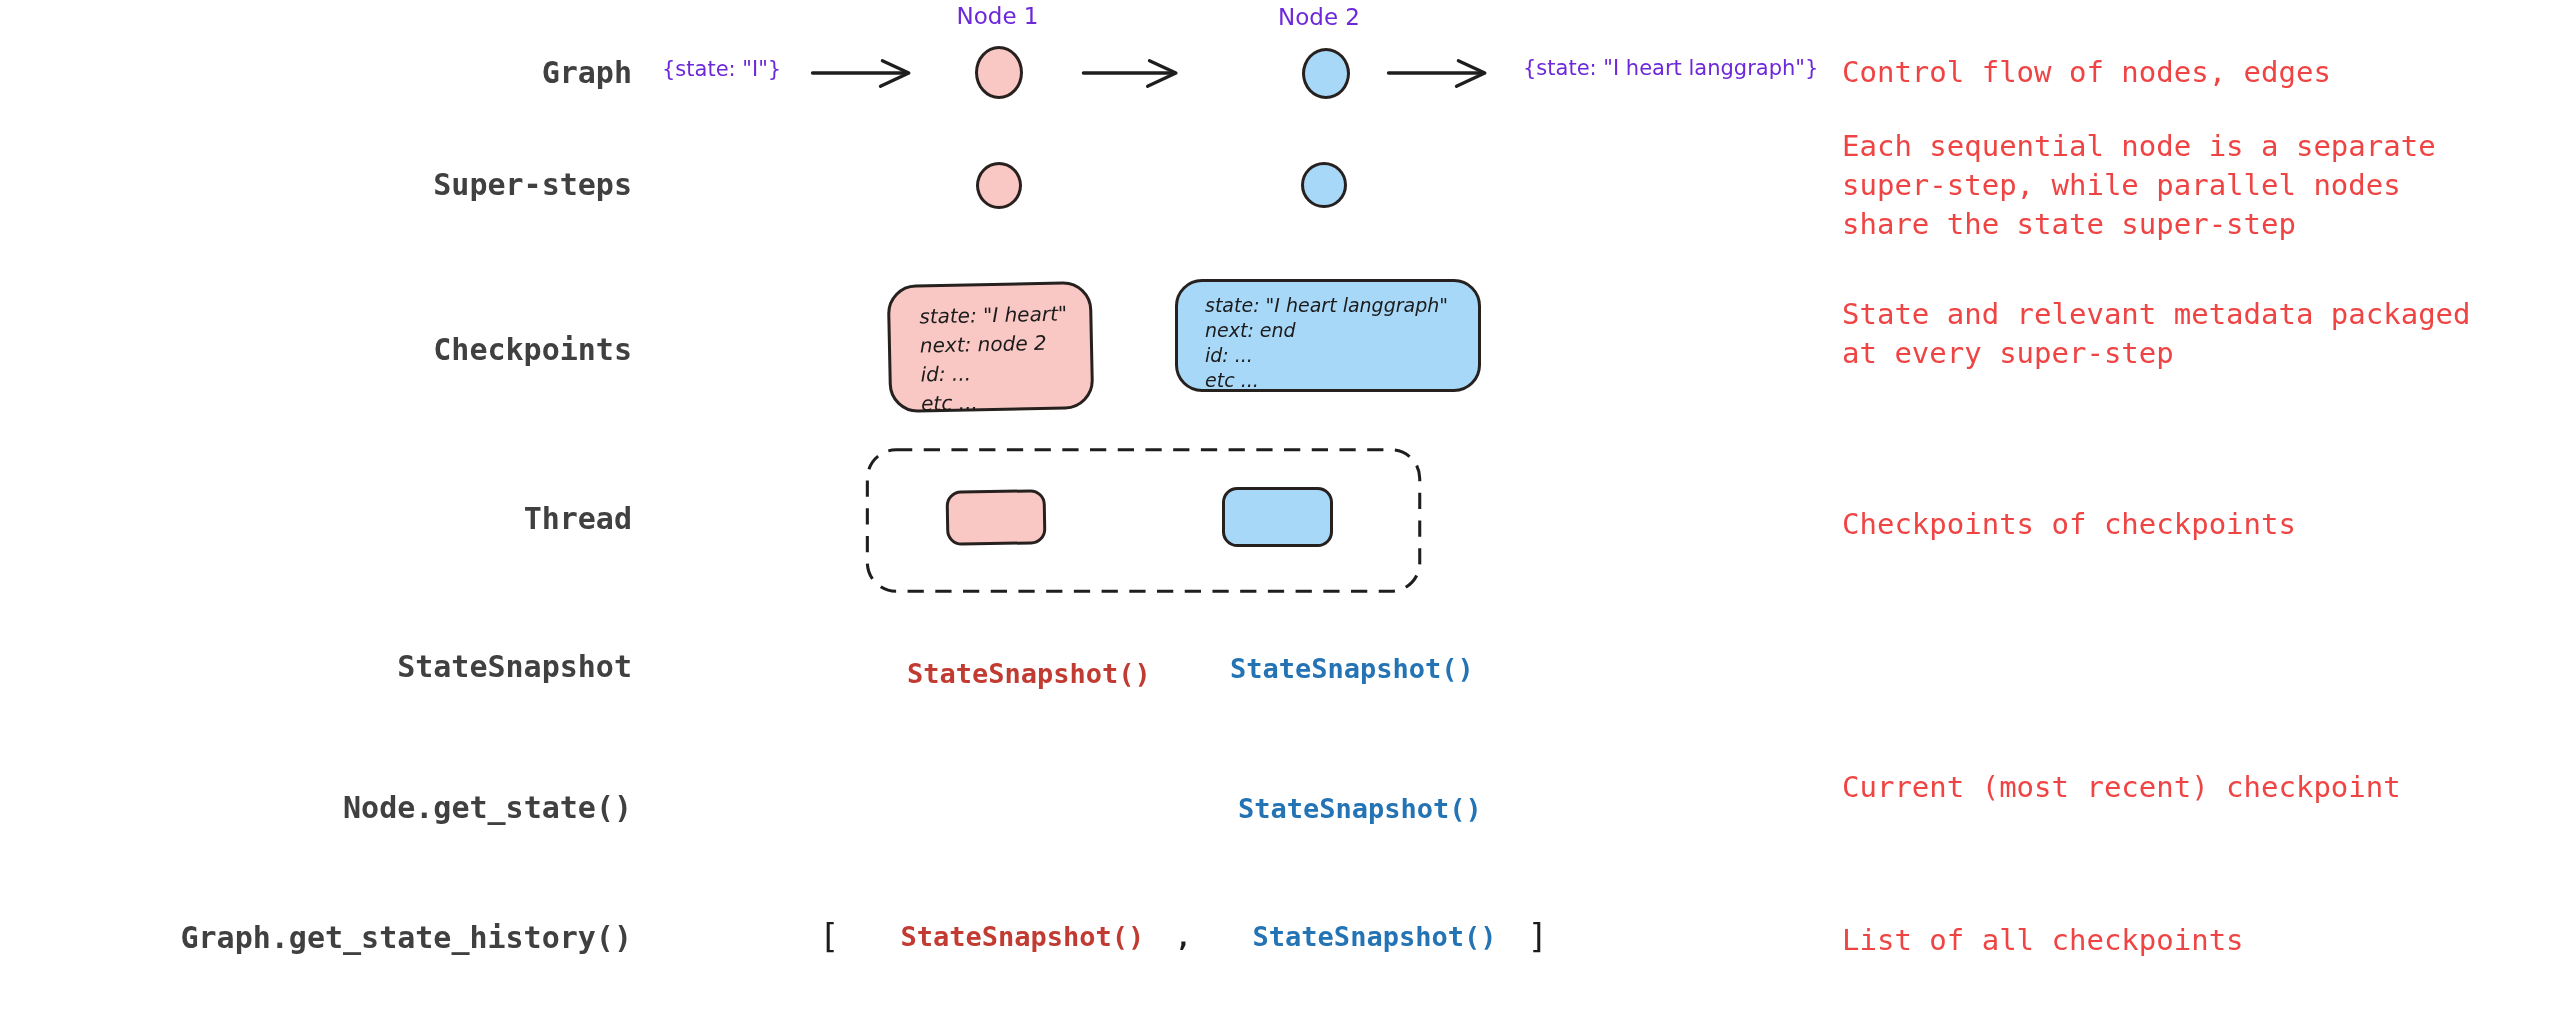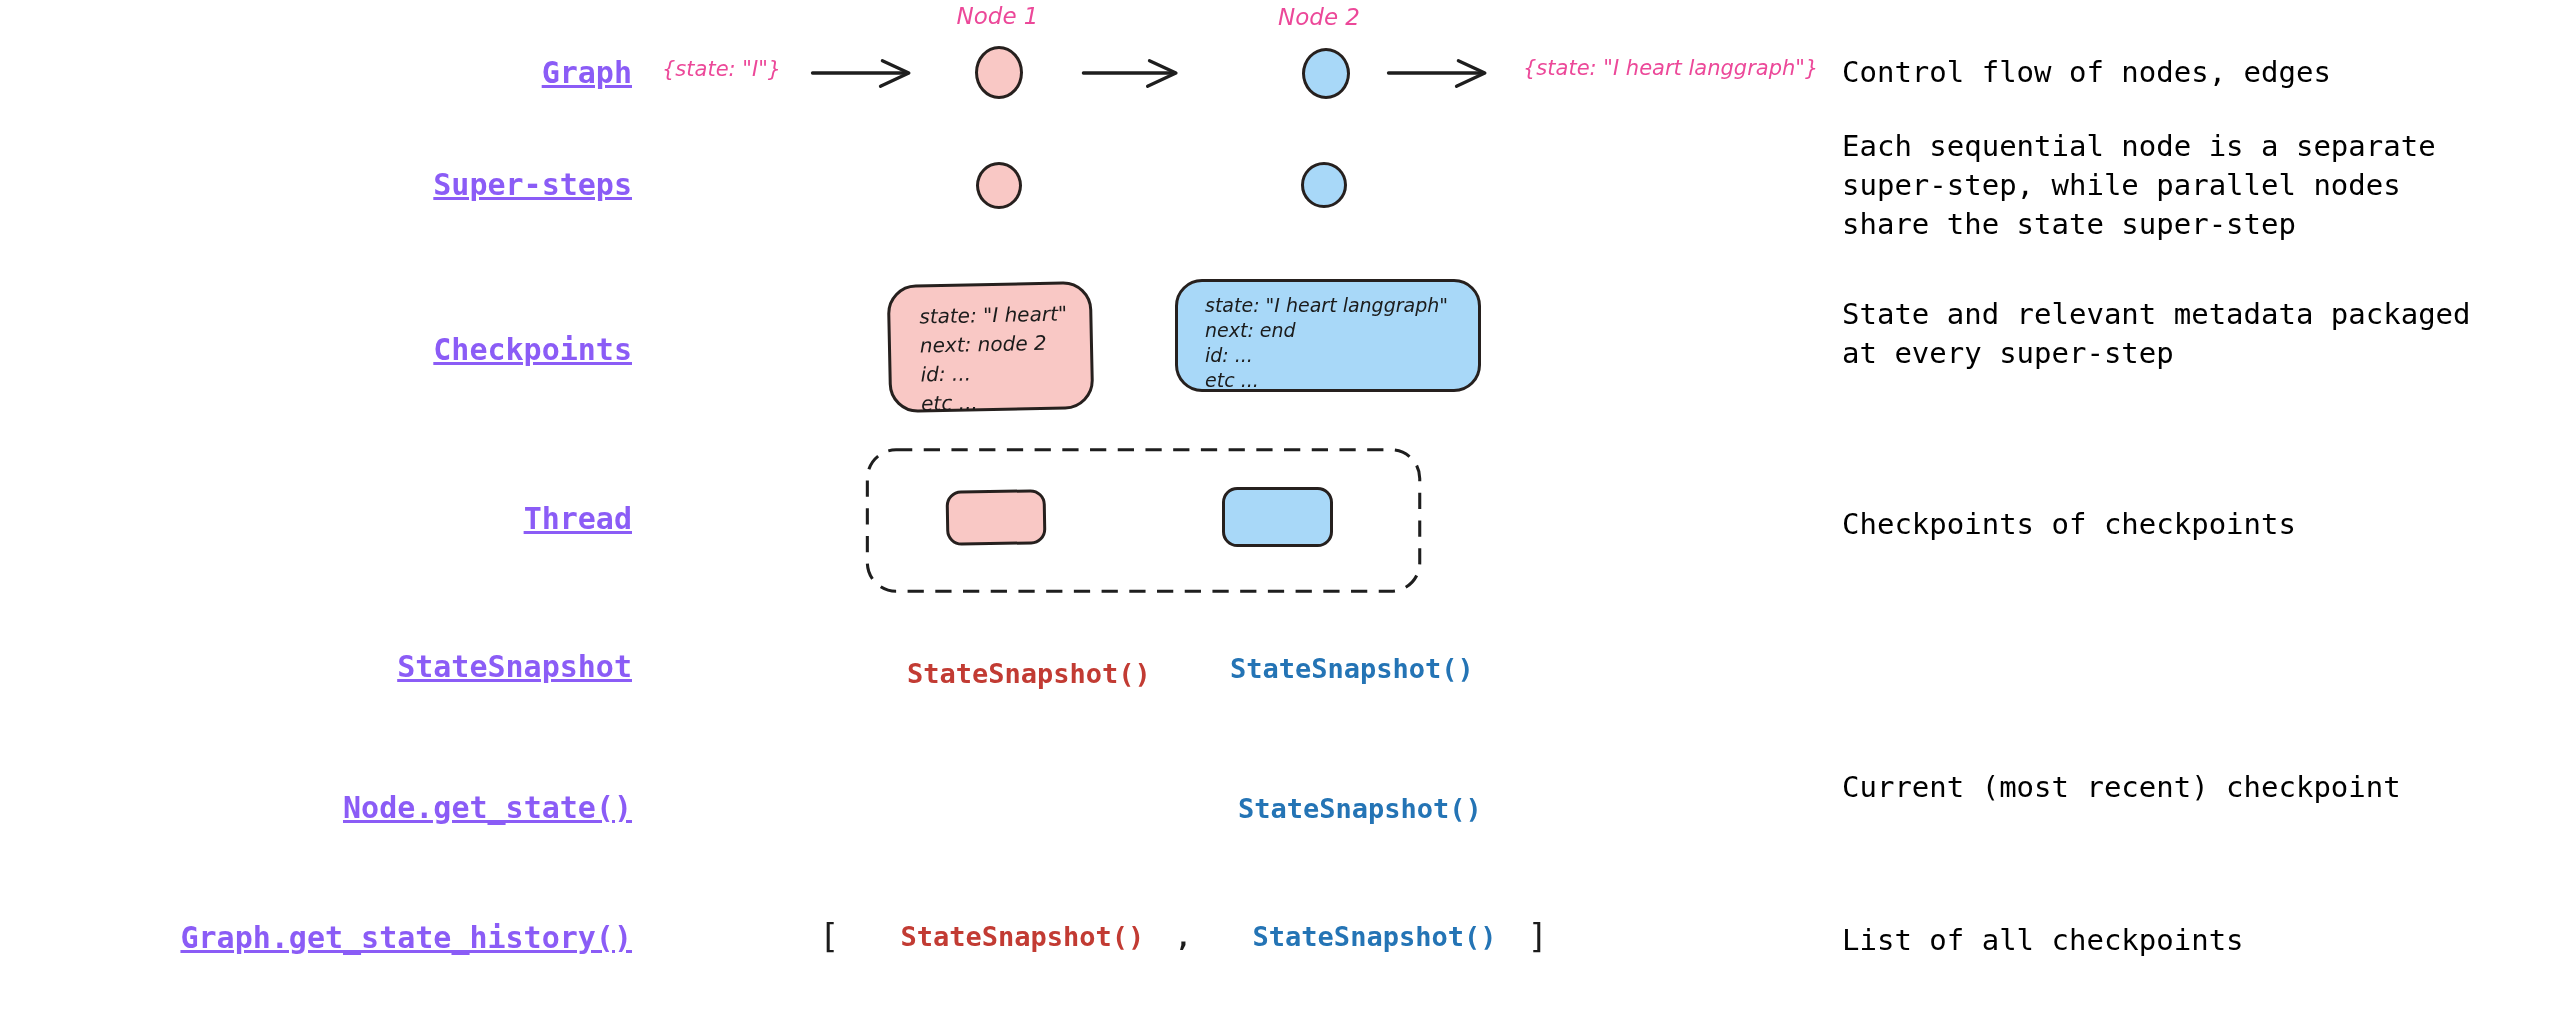--- a/index.html
+++ b/index.html
@@ -9,36 +9,34 @@
     background:#ffffff;
     overflow:hidden;
     font-family:"DejaVu Sans Mono", monospace;
     color:#1e1e1e;
   }
   .row-label{
     position:absolute;
     left:115px;width:517px;
     text-align:right;
     font:600 30px/38px "DejaVu Sans Mono", monospace;
-    color:#8b5cf6;
+    color:#404040;
     white-space:nowrap;
-    text-decoration:underline;
   }
   .row-desc{
     position:absolute;
     left:1842px;
     font:500 29px/39px "DejaVu Sans Mono", monospace;
-    color:#000000;
+    color:#ef4444;
     white-space:pre-line;
   }
   .hand{
     position:absolute;
     font-family:"DejaVu Sans", sans-serif;
-    font-style:italic;
-    color:#ec4899;
+    color:#6d28d9;
     white-space:nowrap;
   }
   .node-circle{
     position:absolute;
     border:3.3px solid #26201e;
     border-radius:50%;
     box-sizing:border-box;
   }
   .pink{background:#f9c8c5;}
   .blue{background:#a8d8f8;}

